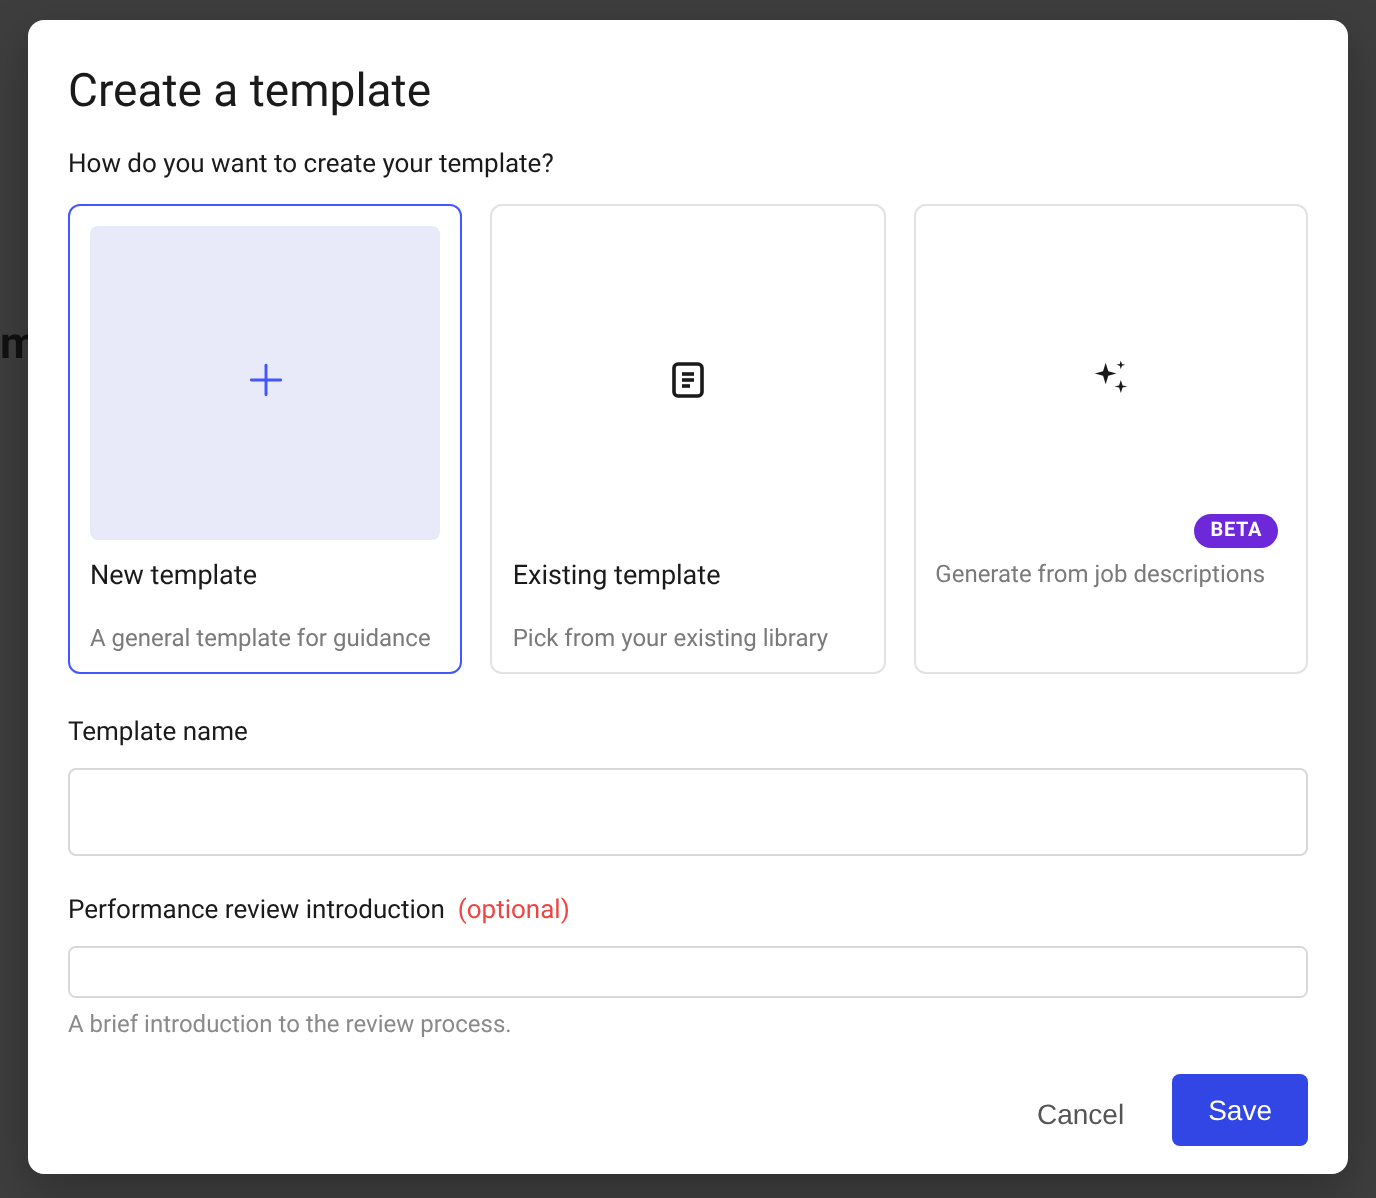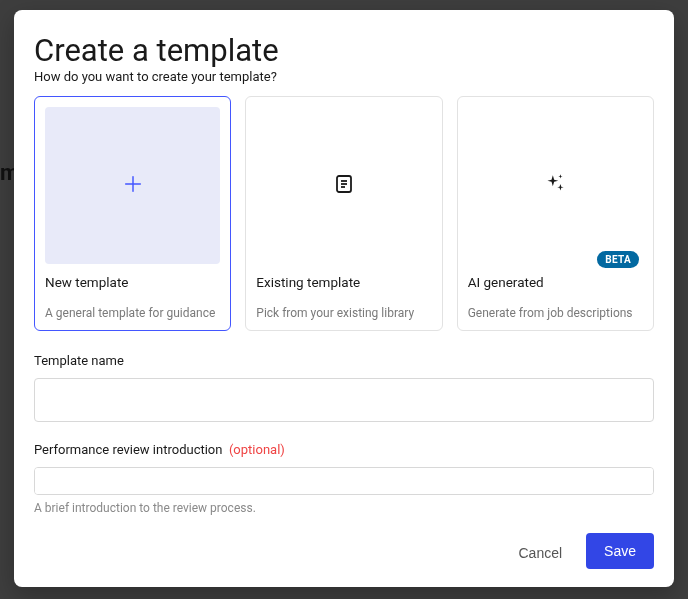--- a/index.html
+++ b/index.html
@@ -23,23 +23,24 @@
       top: 10px;
       bottom: 12px;
       background: #fff;
       border-radius: 8px;
       box-shadow: 0 8px 24px rgba(0,0,0,0.25);
       padding: 22px 20px 18px 20px;
       display: flex;
       flex-direction: column;
     }
     .modal-title {
-      font-size: 31px;
+      font-size: 23px;
       font-weight: 400;
       color: #1a1a1a;
+      margin-bottom: 16px;
     }
     .modal-prompt {
       font-size: 13px;
       color: #1a1a1a;
       margin-bottom: 12px;
     }
     .options {
       display: flex;
       gap: 14px;
       margin-bottom: 22px;
@@ -77,21 +78,21 @@
       margin-bottom: 16px;
     }
     .card-sub {
       font-size: 12px;
       color: #7a7a7a;
     }
     .badge {
       position: absolute;
       right: 14px;
       top: 154px;
-      background: #0369a1;
+      background: #6d28d9;
       color: #fff;
       font-size: 10px;
       font-weight: 700;
       padding: 3px 8px;
       border-radius: 10px;
       letter-spacing: 0.3px;
     }
     .field-label {
       font-size: 13px;
       color: #1a1a1a;
@@ -218,21 +219,20 @@
       <div class="card-canvas">
         <span class="sparkle-icon">
           <svg width="26" height="26" viewBox="0 0 24 24" fill="currentColor">
             <path d="M10 4 L11.2 8 L15 9 L11.2 10 L10 14 L8.8 10 L5 9 L8.8 8 Z"></path>
             <path d="M17 12 L17.8 14.5 L20 15 L17.8 15.5 L17 18 L16.2 15.5 L14 15 L16.2 14.5 Z"></path>
             <path d="M17 3 L17.5 4.6 L19 5 L17.5 5.4 L17 7 L16.5 5.4 L15 5 L16.5 4.6 Z"></path>
           </svg>
         </span>
       </div>
       <span class="badge">BETA</span>
-      <div class="card-title">AI generated</div>
       <div class="card-sub">Generate from job descriptions</div>
     </div>
 
   </div>
 
   <div class="field-label">Template name</div>
   <input type="text" class="text-input" value="" style="">
 
   <div class="field-label">
     <span>Performance review introduction</span>

